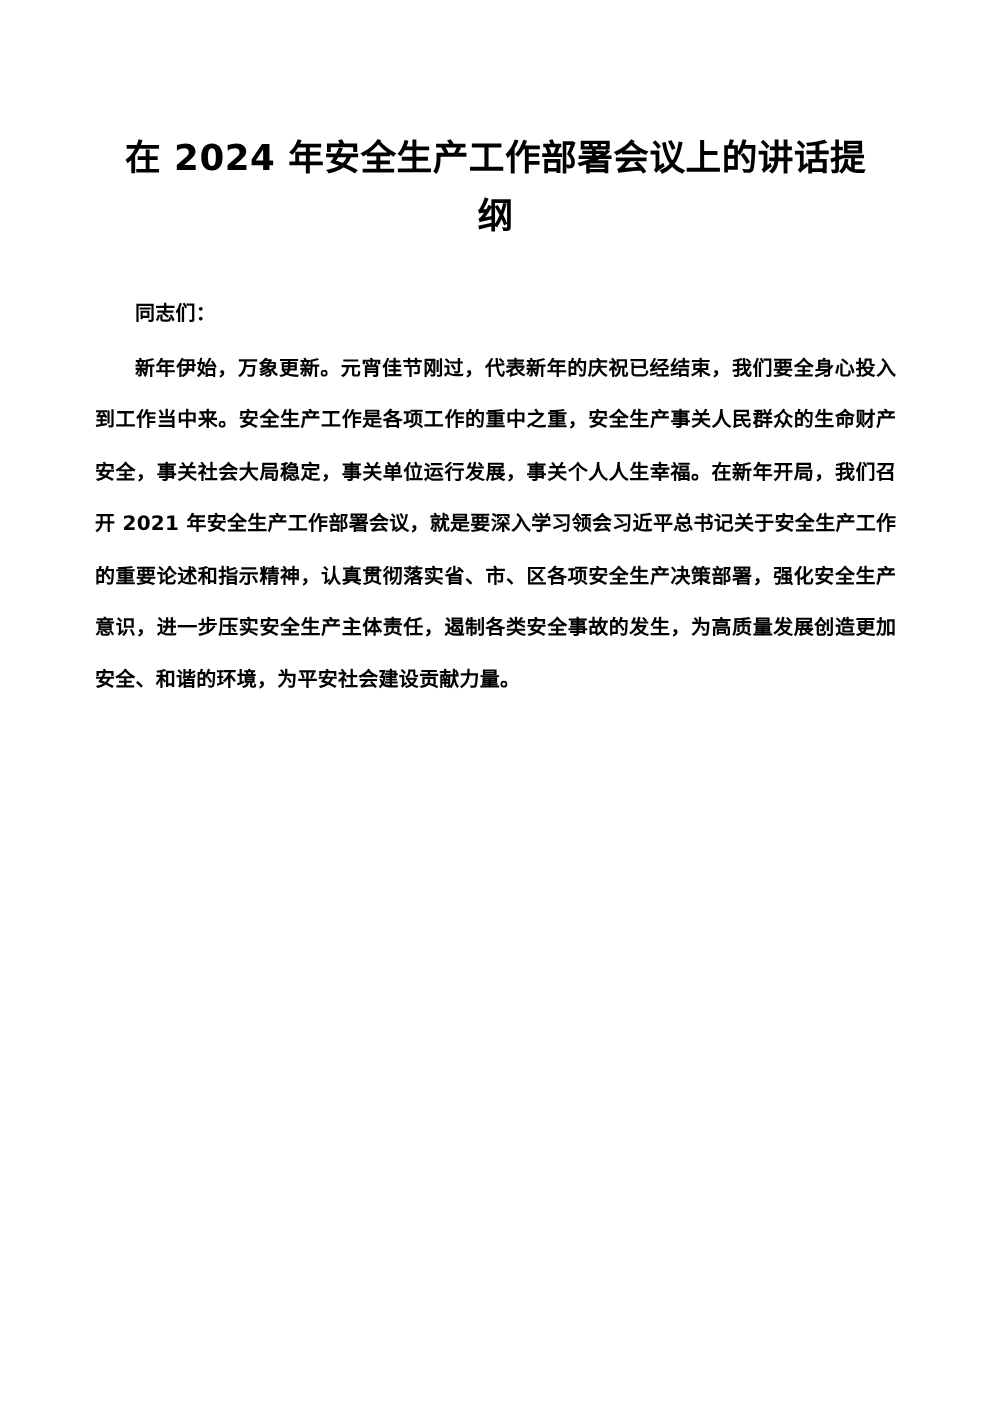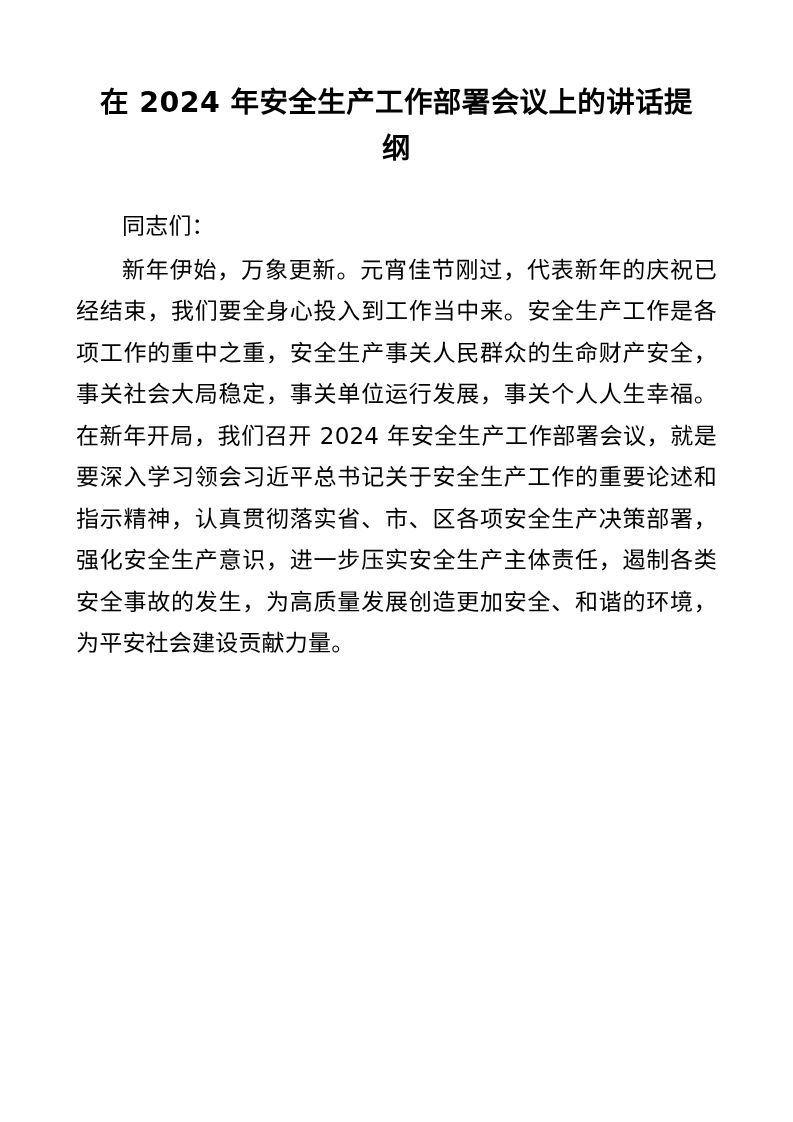--- a/index.html
+++ b/index.html
@@ -12,58 +12,59 @@
     height: 1122px;
     font-family: "Liberation Serif", "DejaVu Serif", serif;
     color: #000000;
     overflow: hidden;
   }
   .page {
     position: relative;
     box-sizing: border-box;
     width: 793px;
     height: 880px;
-    padding: 80px 76px 80px 76px;
+    padding: 104px 76px 80px 76px;
     background: #ffffff;
   }
   .doc-title {
     font-family: "DejaVu Sans", "Liberation Sans", sans-serif;
     font-weight: bold;
     font-size: 28.5px;
     line-height: 46px;
     text-align: center;
     letter-spacing: 0.4px;
     margin: 0 0 34px 0;
     padding: 0 14px;
     word-break: break-word;
   }
   .body-block {
     font-family: "DejaVu Sans", "Liberation Sans", sans-serif;
-    font-size: 23px;
+    font-size: 16px;
     line-height: 41.5px;
     text-align: justify;
     text-justify: inter-ideograph;
     letter-spacing: 0.2px;
     margin: 0 0 2px 0;
+    font-weight: bold;
   }
   .indent-2 {
     text-indent: 2em;
   }
   .salutation {
     text-indent: 2em;
   }
   .para {
     margin-bottom: 0;
   }
 </style>
 </head>
 <body>
 
 <div class="page">
 
   <h1 class="doc-title">在 2024 年安全生产工作部署会议上的讲话提纲</h1>
 
   <p class="body-block salutation">同志们：</p>
 
-  <p class="body-block indent-2 para">新年伊始，万象更新。元宵佳节刚过，代表新年的庆祝已经结束，我们要全身心投入到工作当中来。安全生产工作是各项工作的重中之重，安全生产事关人民群众的生命财产安全，事关社会大局稳定，事关单位运行发展，事关个人人生幸福。在新年开局，我们召开 2024 年安全生产工作部署会议，就是要深入学习领会习近平总书记关于安全生产工作的重要论述和指示精神，认真贯彻落实省、市、区各项安全生产决策部署，强化安全生产意识，进一步压实安全生产主体责任，遏制各类安全事故的发生，为高质量发展创造更加安全、和谐的环境，为平安社会建设贡献力量。</p>
+  <p class="body-block indent-2 para">新年伊始，万象更新。元宵佳节刚过，代表新年的庆祝已经结束，我们要全身心投入到工作当中来。安全生产工作是各项工作的重中之重，安全生产事关人民群众的生命财产安全，事关社会大局稳定，事关单位运行发展，事关个人人生幸福。在新年开局，我们召开 2021 年安全生产工作部署会议，就是要深入学习领会习近平总书记关于安全生产工作的重要论述和指示精神，认真贯彻落实省、市、区各项安全生产决策部署，强化安全生产意识，进一步压实安全生产主体责任，遏制各类安全事故的发生，为高质量发展创造更加安全、和谐的环境，为平安社会建设贡献力量。</p>
 
 
 </div>
 
 </body></html>

